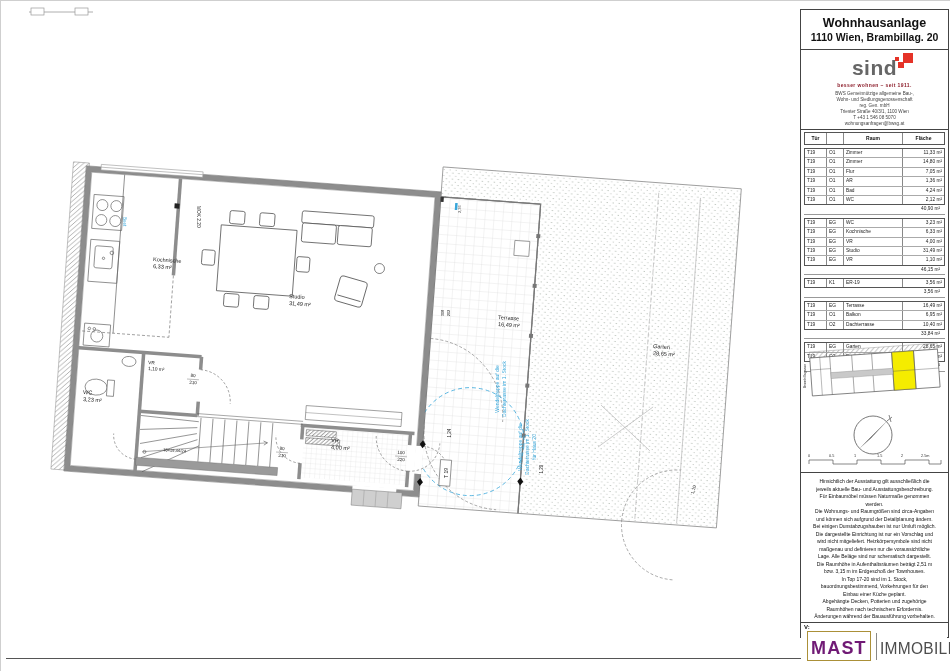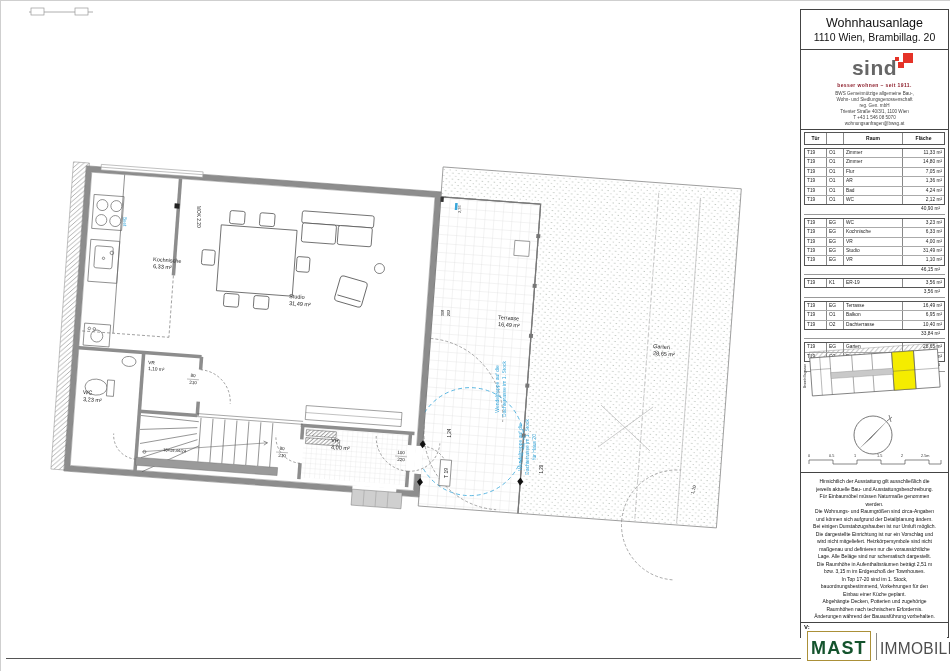--- a/index.html
+++ b/index.html
@@ -3,22 +3,22 @@
 <meta charset="utf-8">
 <style>
   html,body{margin:0;padding:0;background:#e8e8e8;}
   .sheet{position:relative;width:950px;height:671px;background:#fff;font-family:"Liberation Sans",sans-serif;
          overflow:hidden;border:1px solid #cfcfcf;margin:0 auto;}
   svg text{font-family:"Liberation Sans",sans-serif;}
   
   .sidebar{position:absolute;left:799px;top:8px;width:147px;height:627px;border:1px solid #444;background:#fff;z-index:2;}
   .sb-sec{position:absolute;left:0;width:100%;box-sizing:border-box;}
   .sb-title{top:0;height:40px;border-bottom:1px solid #444;text-align:center;padding-top:6px;}
-  .sb-title .t1{font-size:12.5px;font-weight:normal;color:#111;}
-  .sb-title .t2{font-size:10.5px;font-weight:normal;color:#111;margin-top:1px;}
+  .sb-title .t1{font-size:12.5px;font-weight:bold;color:#111;}
+  .sb-title .t2{font-size:10.5px;font-weight:bold;color:#111;margin-top:1px;}
   .sb-brand{top:40px;height:80px;border-bottom:1px solid #444;text-align:center;padding-top:4px;}
   .bwsg-wrap{position:relative;display:inline-block;margin-top:2px;}
   .bwsg-word{font-size:21px;font-weight:bold;color:#666;letter-spacing:.5px;}
   .bwsg-mark{position:absolute;right:-16px;top:-3px;width:16px;height:22px;}
   .bwsg-mark i{position:absolute;display:block;background:#e53328;}
   .bwsg-mark .sq1{width:10px;height:10px;right:0;top:0;}
   .bwsg-mark .sq2{width:6px;height:6px;right:9px;top:9px;}
   .bwsg-mark .sq3{width:4px;height:4px;right:14px;top:4px;}
   .bwsg-tag{font-size:5px;font-weight:bold;color:#8d1f2c;letter-spacing:.4px;margin-top:2px;}
   .bwsg-addr{font-size:4.6px;color:#444;line-height:5.9px;margin-top:3px;}
@@ -43,21 +43,21 @@
   .sb-disc{top:462px;height:150px;border-top:1px solid #444;padding-top:5px;text-align:center;}
   .dline{font-size:5px;line-height:7.5px;color:#111;}
   
   .sb-ver{top:612px;height:15px;border-top:1px solid #444;}
   .vlabel{position:absolute;left:3px;top:1px;font-size:6px;font-weight:bold;color:#111;}
   .vvalue{position:absolute;left:3px;top:8px;font-size:5px;color:#333;}
   .vline{position:absolute;left:44px;top:6px;width:92px;border-top:1px dashed #aaa;}
   
   .mast{position:absolute;left:800px;top:628px;width:146px;height:36px;background:#fff;z-index:3;}
   .mast-box{position:absolute;left:6px;top:2px;width:64px;height:30px;border:1.5px solid #ab9038;box-sizing:border-box;}
-  .mast-word{position:absolute;left:10px;top:9px;font-size:18px;font-weight:bold;color:#14532d;letter-spacing:1.2px;}
+  .mast-word{position:absolute;left:10px;top:9px;font-size:18px;font-weight:bold;color:#701a75;letter-spacing:1.2px;}
   .mast-div{position:absolute;left:75px;top:4px;width:1px;height:27px;background:#888;}
   .mast-immo{position:absolute;left:79px;top:10px;font-size:16.5px;color:#4d4d4d;letter-spacing:.3px;transform:scaleX(.94);transform-origin:left;}
   .bottom-line{position:absolute;left:5px;top:657px;width:940px;height:1px;background:#555;z-index:1;}
   .plan-svg{position:absolute;left:0;top:0;z-index:0;}
 </style>
 </head>
 <body>
 
 <div class="sheet">
 

